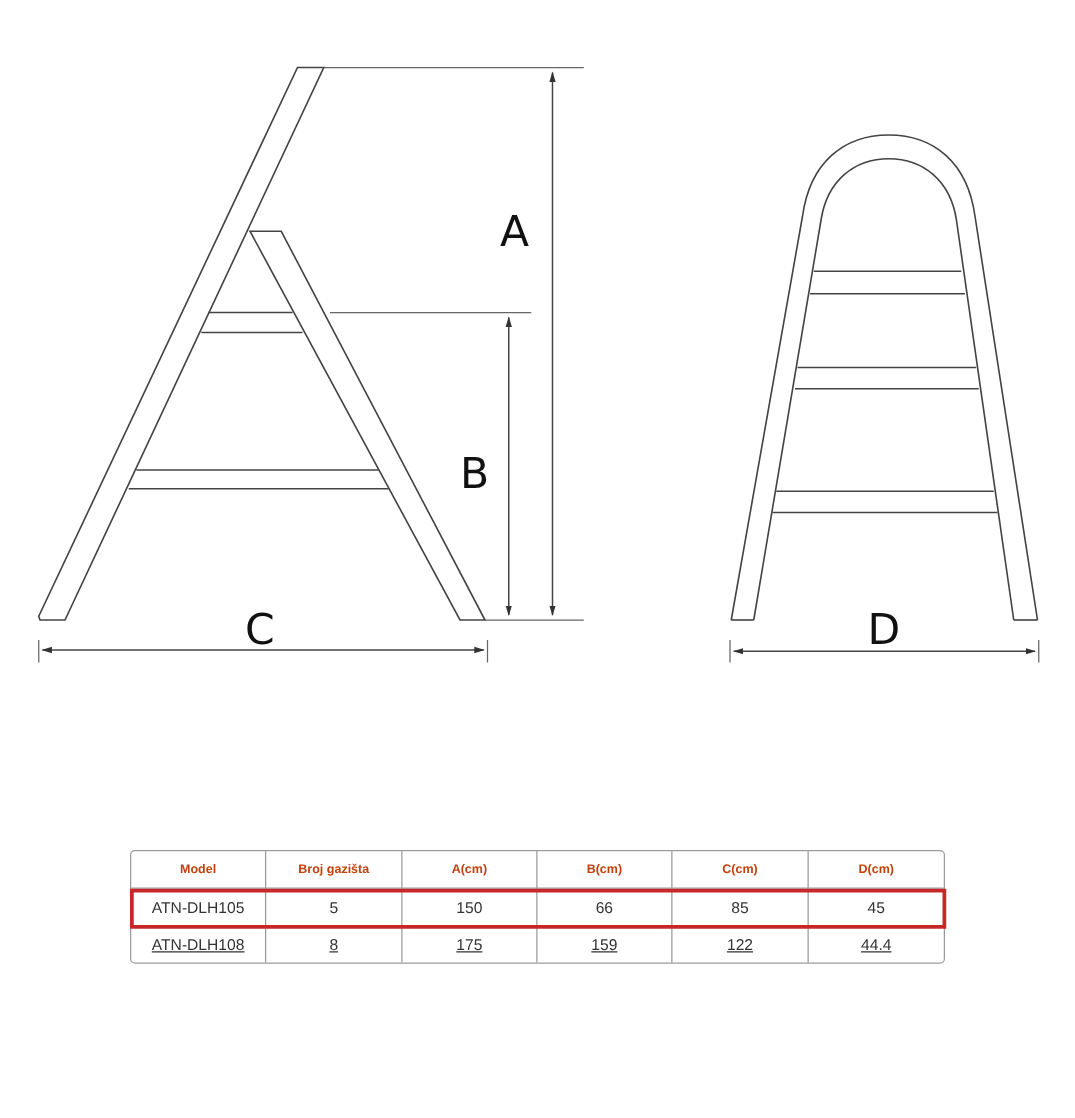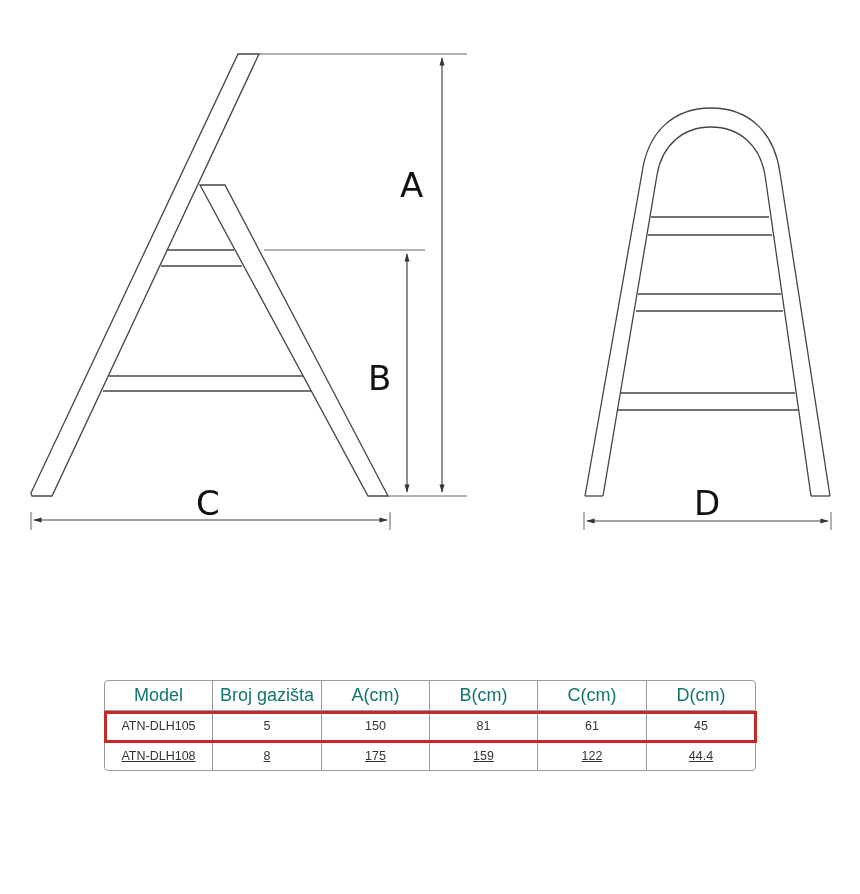--- a/index.html
+++ b/index.html
@@ -12,21 +12,21 @@
       border-collapse: separate; border-spacing: 0;
       border: 1px solid #9a9a9a; border-radius: 4px;
       font-size: 12.5px; table-layout: fixed;
     }
     .spec-table th, .spec-table td {
       height: 29px; padding: 0; text-align: center; vertical-align: middle;
       border-right: 1px solid #9a9a9a; border-bottom: 1px solid #9a9a9a;
     }
     .spec-table th:last-child, .spec-table td:last-child { border-right: none; }
     .spec-table tbody tr:last-child td { border-bottom: none; text-decoration: underline; }
-    .spec-table th { font-weight: normal; color: #0f766e; font-size: 18px; }
+    .spec-table th { font-weight: bold; color: #c2410c; font-size: 10px; }
     .spec-table td { color: #333; }
     .highlight-box {
       position: absolute; left: 104px; top: 711px; width: 647px; height: 26px;
       border: 3px solid #c62828; pointer-events: none;
     }
   </style>
 </head>
 <body>
 
 <svg id="diagram" viewBox="0 0 860 560" xmlns="http://www.w3.org/2000/svg">
@@ -103,22 +103,22 @@
       <th>B(cm)</th>
       <th>C(cm)</th>
       <th>D(cm)</th>
     </tr>
   </thead>
   <tbody>
     <tr>
       <td>ATN-DLH105</td>
       <td>5</td>
       <td>150</td>
-      <td>81</td>
-      <td>61</td>
+      <td>66</td>
+      <td>85</td>
       <td>45</td>
     </tr>
     <tr>
       <td>ATN-DLH108</td>
       <td>8</td>
       <td>175</td>
       <td>159</td>
       <td>122</td>
       <td>44.4</td>
     </tr>

